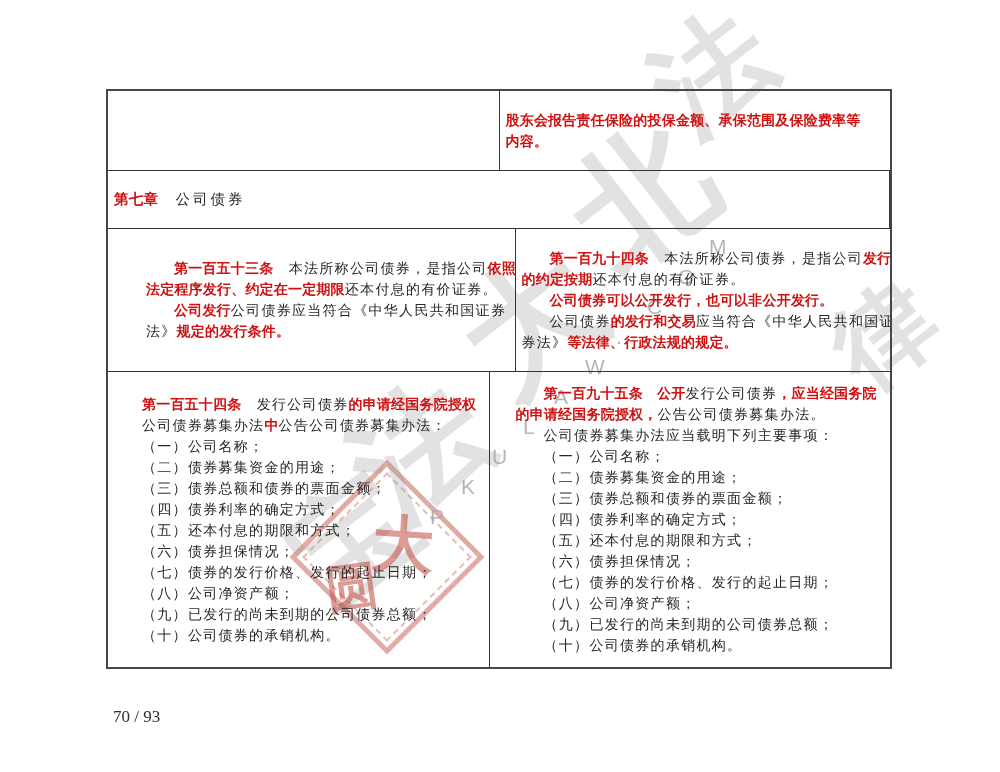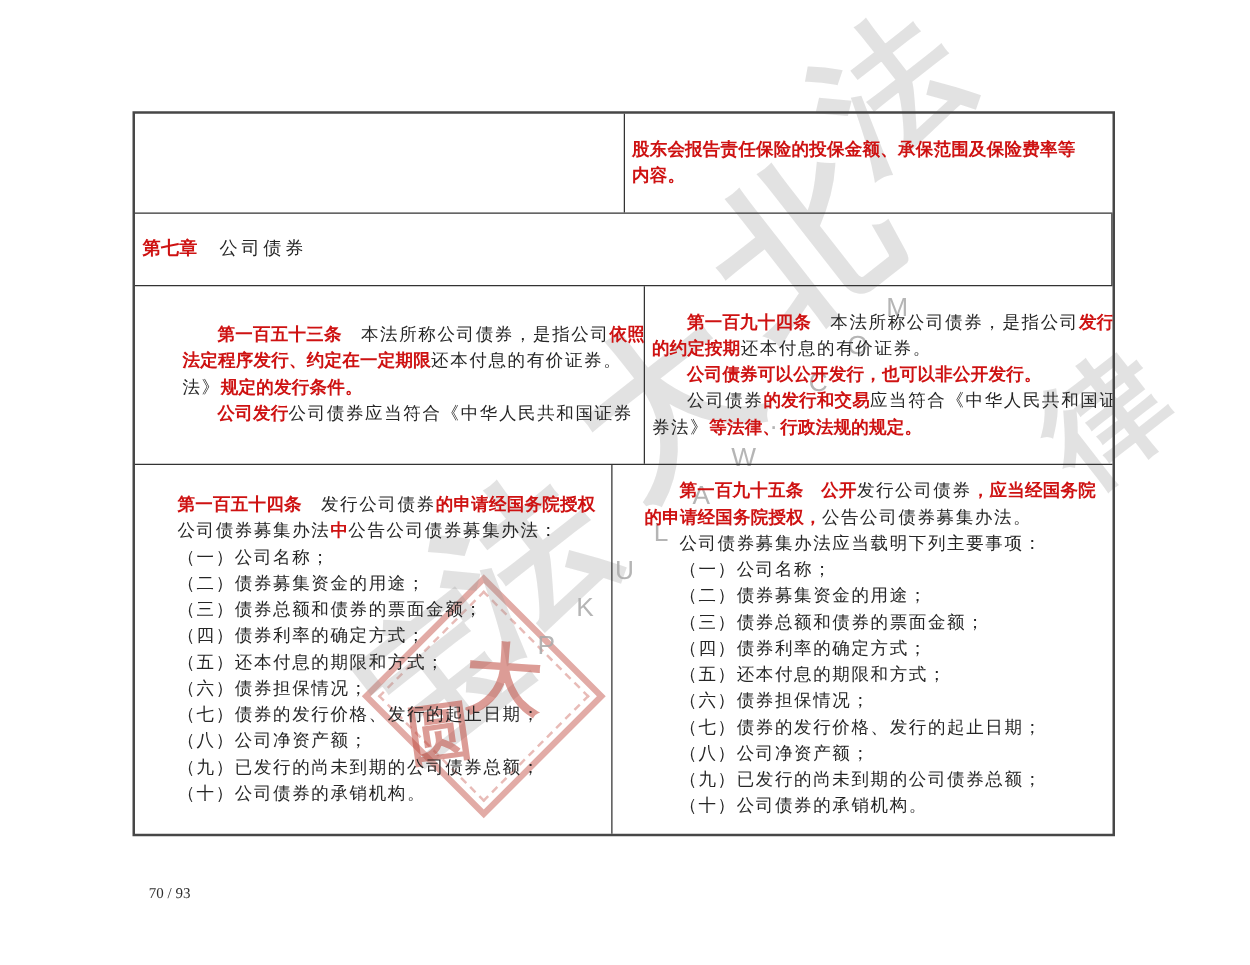--- a/index.html
+++ b/index.html
@@ -52,21 +52,21 @@
   .line{white-space:nowrap;}
   .line.indent{padding-left:28px;}
   .line.center{text-align:left;padding-left:0;}
   .run-red{color:#ce1212;font-weight:bold;letter-spacing:0.2px;}
   .run-black{color:#262626;letter-spacing:1.3px;}
   .cell.chapter .line{font-size:14.5px;}
   .cell.chapter .run-black{letter-spacing:3px;}
 
   
   .footer{
-    position:absolute;left:119px;top:707px;font-size:12px;color:#2e2e2e;z-index:1;
+    position:absolute;left:113px;top:707px;font-size:17px;color:#2e2e2e;z-index:1;
     font-family:"Liberation Serif","DejaVu Serif",serif;
   }
 </style>
 </head>
 <body>
 
 <div class="page">
 
   <div class="watermark">
     <div class="seal"></div>
@@ -100,22 +100,22 @@
       </div>
       <div class="row r1">
         <div class="cell left chapter">
           <div class="line center"><span class="run-red">第七章</span><span class="run-black">　</span><span class="run-black">公司债券</span></div>
         </div>
       </div>
       <div class="row r2">
         <div class="cell left">
           <div class="line indent"><span class="run-red">第一百五十三条</span><span class="run-black">　本法所称公司债券，是指公司</span><span class="run-red">依照</span></div>
           <div class="line"><span class="run-red">法定程序发行、约定在一定期限</span><span class="run-black">还本付息的有价证券。</span></div>
+          <div class="line indent"><span class="run-red">公司发行</span><span class="run-black">公司债券应当符合《中华人民共和国证券</span></div>
           <div class="line"><span class="run-black">法》</span><span class="run-red">规定的发行条件。</span></div>
-          <div class="line indent"><span class="run-red">公司发行</span><span class="run-black">公司债券应当符合《中华人民共和国证券</span></div>
         </div>
         <div class="cell right">
           <div class="line indent"><span class="run-red">第一百九十四条</span><span class="run-black">　本法所称公司债券，是指公司</span><span class="run-red">发行</span></div>
           <div class="line"><span class="run-red">的约定按期</span><span class="run-black">还本付息的有价证券。</span></div>
           <div class="line indent"><span class="run-red">公司债券可以公开发行，也可以非公开发行。</span></div>
           <div class="line indent"><span class="run-black">公司债券</span><span class="run-red">的发行和交易</span><span class="run-black">应当符合《中华人民共和国证</span></div>
           <div class="line"><span class="run-black">券法》</span><span class="run-red">等法律、行政法规的规定。</span></div>
         </div>
       </div>
       <div class="row r3">

